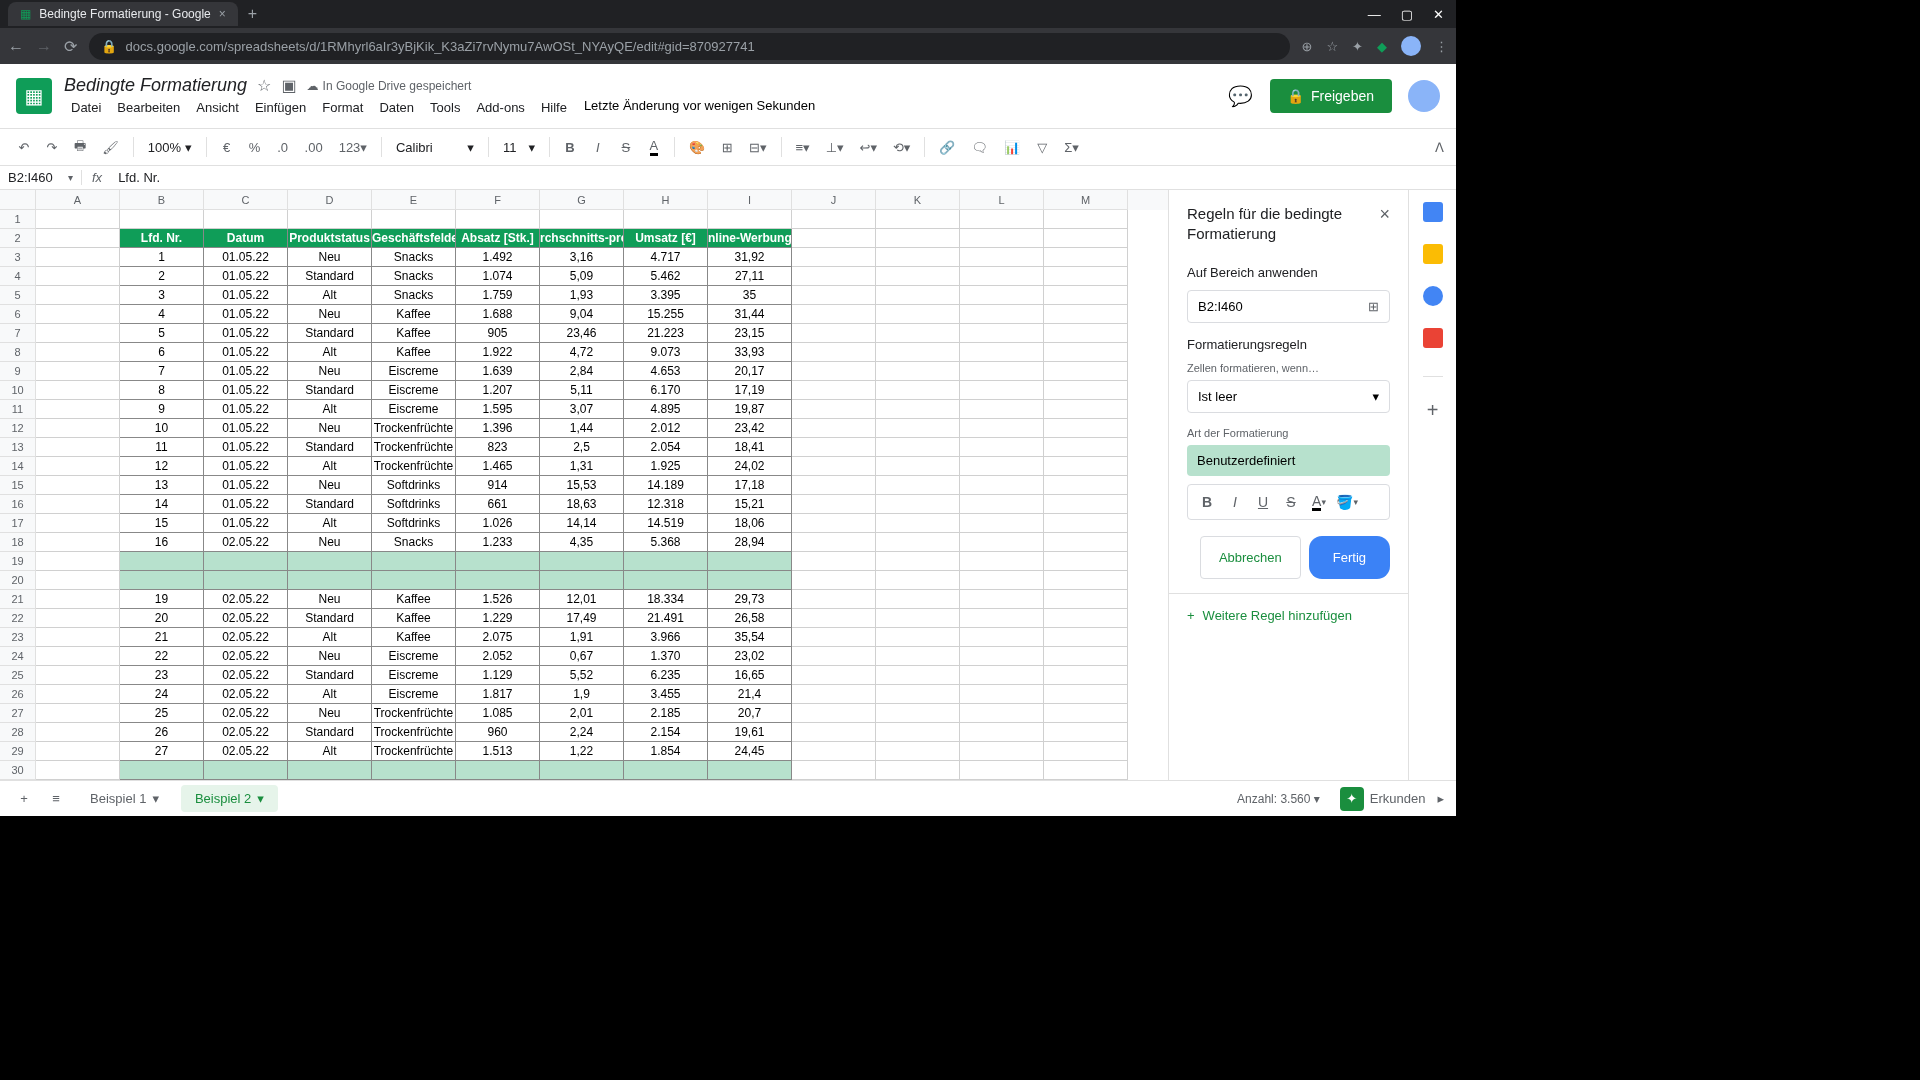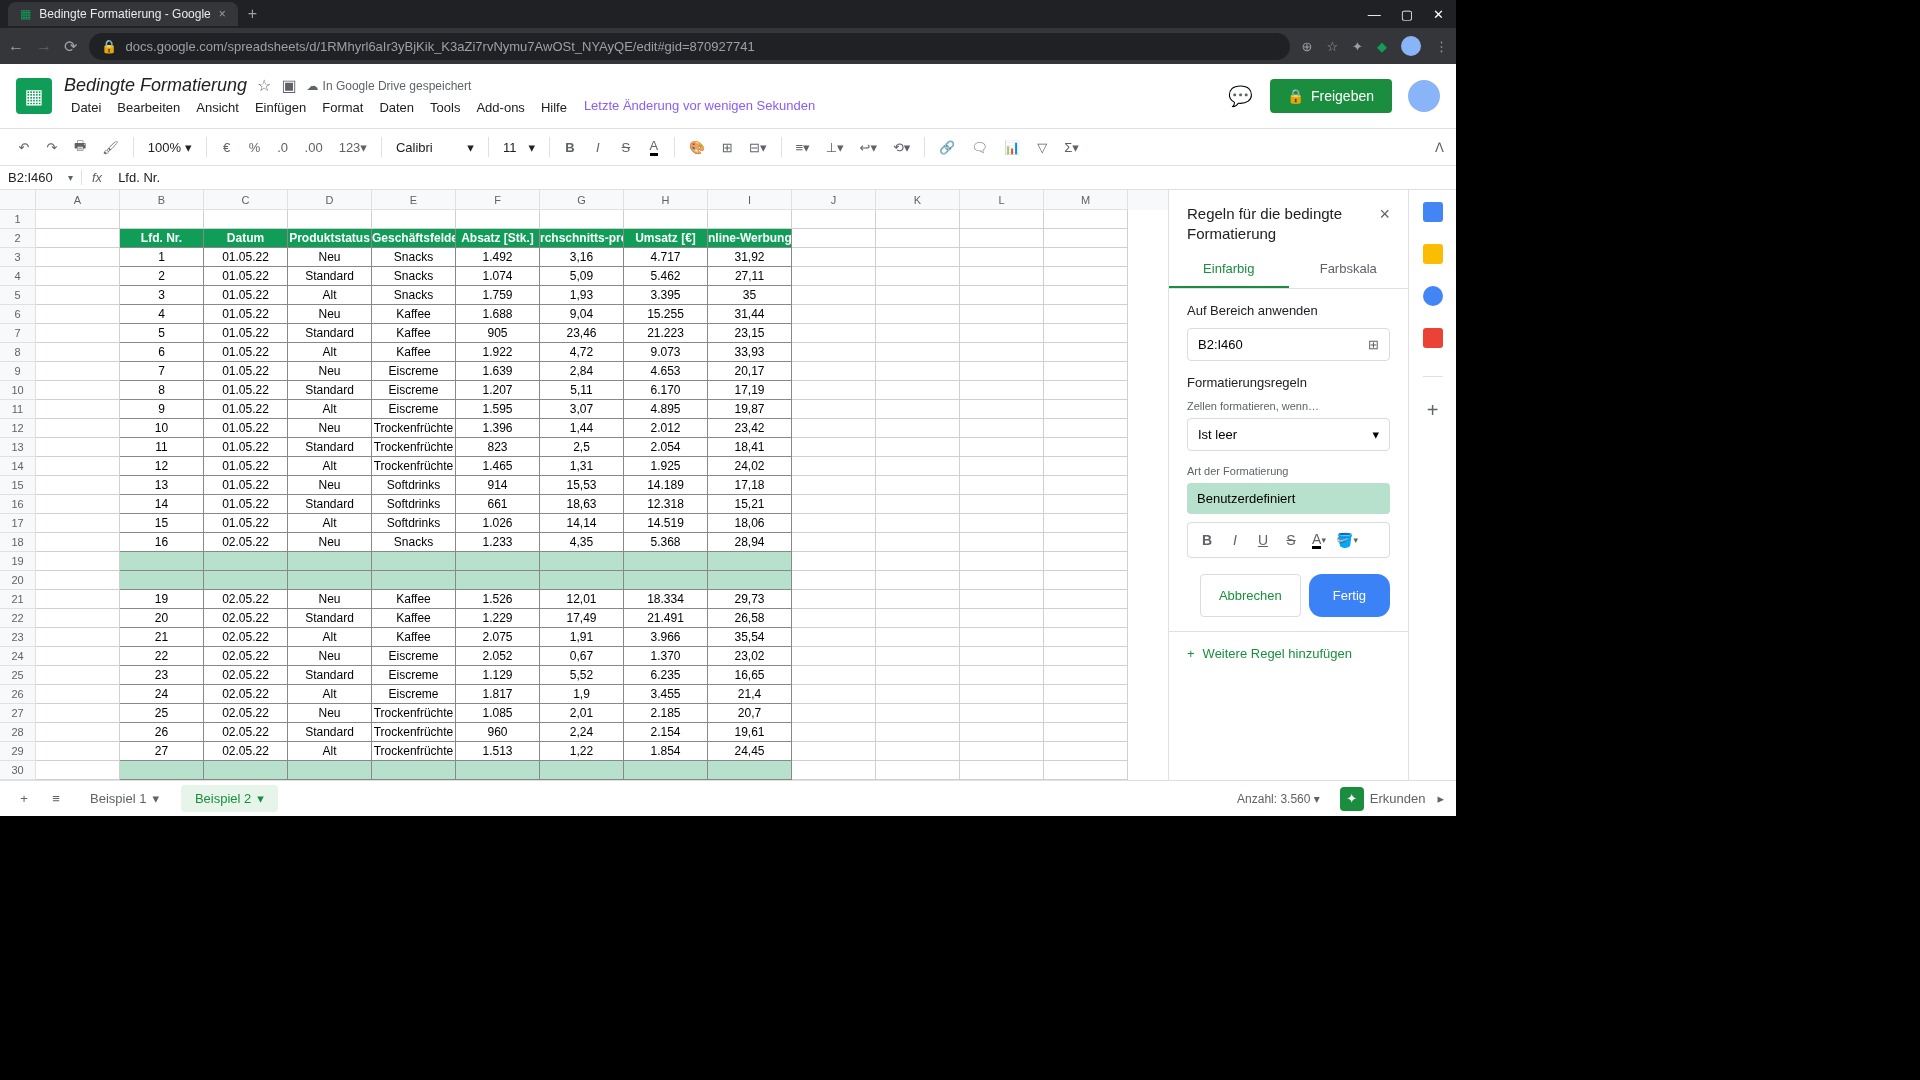--- a/index.html
+++ b/index.html
@@ -21,21 +21,21 @@
 
 .sheets-header { height: 64px; display: flex; align-items: center; padding: 8px 16px; gap: 12px; }
 .sheets-logo { width: 36px; height: 36px; background: #0f9d58; border-radius: 4px; display: flex; align-items: center; justify-content: center; color: #fff; font-size: 20px; }
 .doc-info { flex: 1; }
 .doc-title-row { display: flex; align-items: center; gap: 10px; }
 .doc-title { font-size: 18px; color: #202124; font-style: italic; }
 .doc-icons { color: #5f6368; display: flex; gap: 10px; font-size: 16px; }
 .drive-status { color: #5f6368; font-size: 12px; display: flex; align-items: center; gap: 4px; }
 .menu-bar { display: flex; gap: 2px; margin-top: 2px; }
 .menu-item { padding: 2px 7px; font-size: 13px; color: #202124; }
-.last-edit { color: #8b5cf6; font-size: 13px; margin-left: 8px; }
+.last-edit { color: #000000; font-size: 13px; margin-left: 8px; }
 .header-right { display: flex; align-items: center; gap: 16px; }
 .comment-icon { color: #5f6368; font-size: 20px; }
 .share-btn { background: #1a8e3e; color: #fff; padding: 9px 18px; border-radius: 4px; font-size: 14px; display: flex; align-items: center; gap: 6px; font-weight: 500; }
 .avatar { width: 32px; height: 32px; border-radius: 50%; background: #8ab4f8; }
 
 
 .toolbar { height: 38px; border-top: 1px solid #e0e0e0; border-bottom: 1px solid #e0e0e0; display: flex; align-items: center; padding: 0 12px; gap: 4px; }
 .tb-btn { padding: 4px 6px; color: #5f6368; display: flex; align-items: center; justify-content: center; min-width: 24px; }
 .tb-sep { width: 1px; height: 20px; background: #e0e0e0; margin: 0 4px; }
 .tb-select { display: flex; align-items: center; gap: 4px; padding: 2px 6px; font-size: 13px; color: #202124; }
@@ -744,24 +744,20 @@
             </div>
           </div>
     </div>
   </div>
 
   <div class="side-panel">
     <div class="panel-header">
       <div class="panel-title">Regeln für die bedingte Formatierung</div>
       <span class="panel-close">×</span>
     </div>
-    <div class="panel-tabs">
-      <div class="panel-tab active">Einfarbig</div>
-      <div class="panel-tab">Farbskala</div>
-    </div>
     <div class="panel-section">
       <div class="section-label">Auf Bereich anwenden</div>
       <div class="range-input">
         <span>B2:I460</span>
         <span class="range-icon">⊞</span>
       </div>
     </div>
     <div class="panel-section" style="padding-top:0">
       <div class="section-label">Formatierungsregeln</div>
       <div class="subsection-label">Zellen formatieren, wenn…</div>

